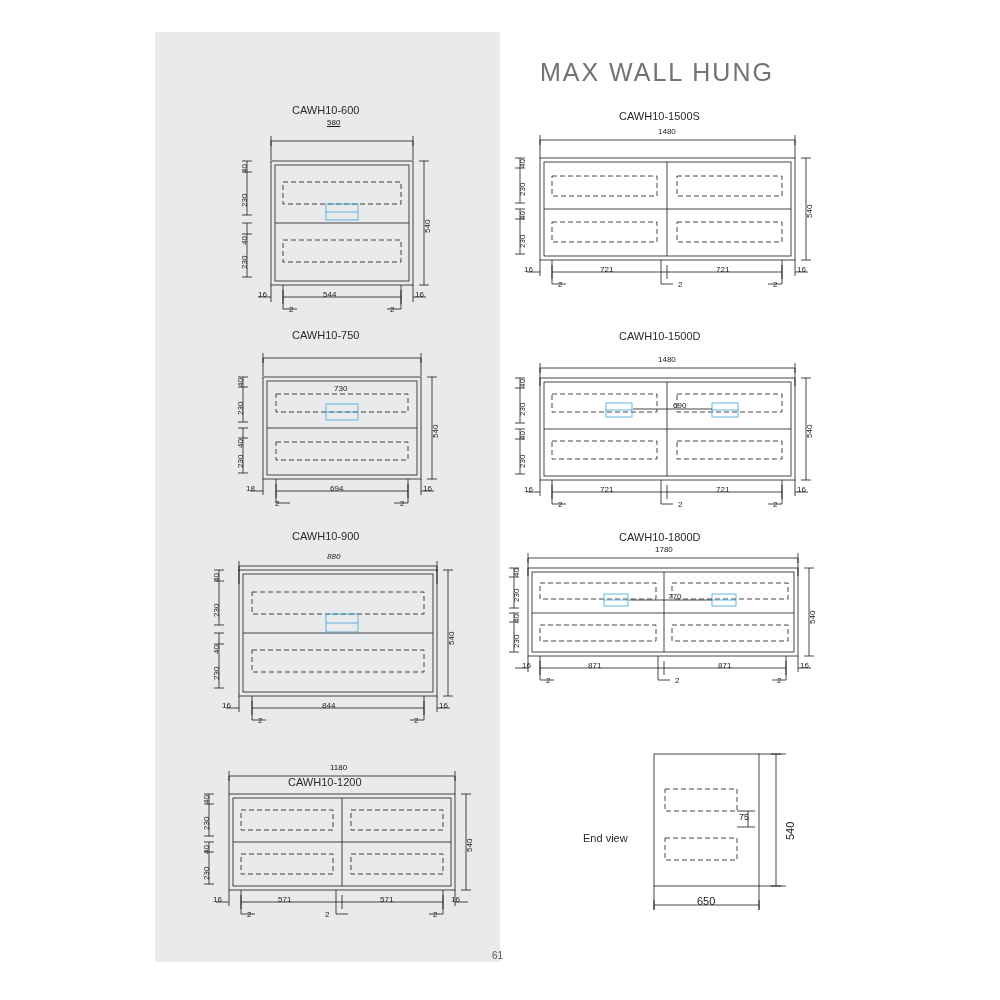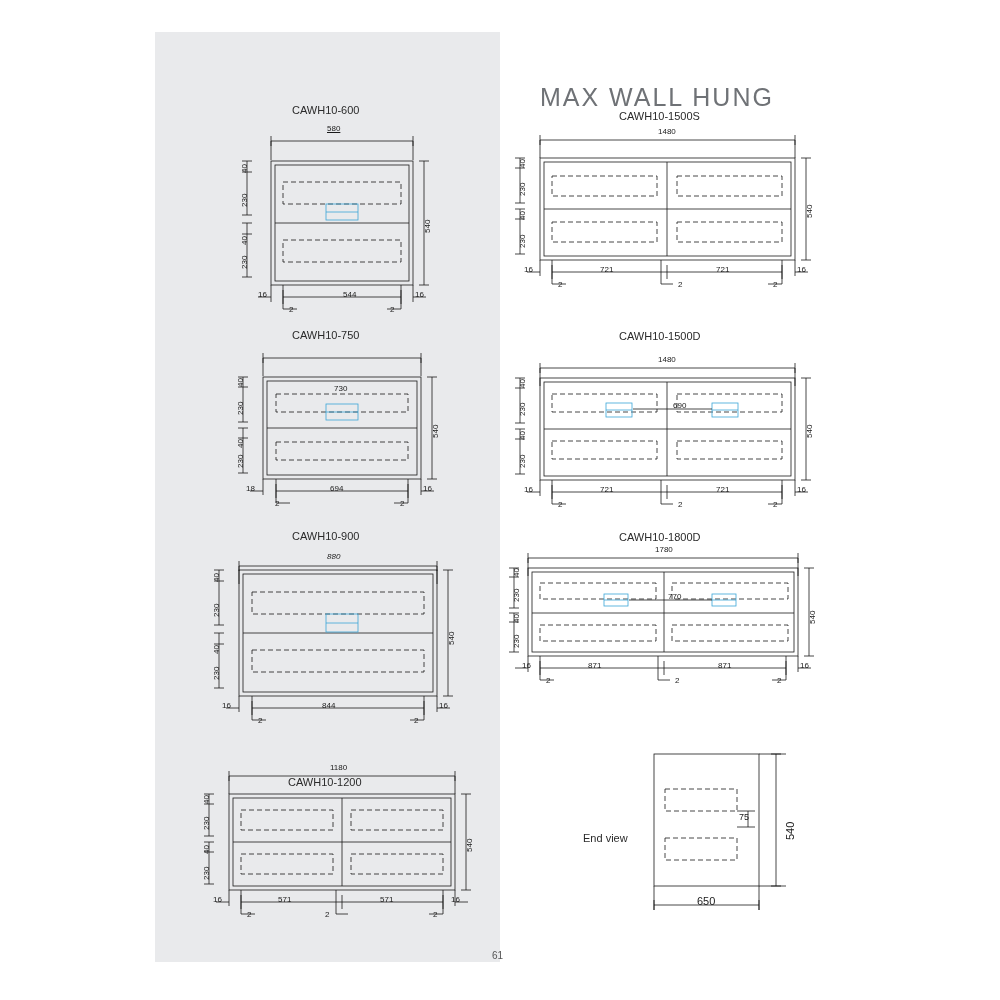--- a/index.html
+++ b/index.html
@@ -1,19 +1,19 @@
 <!DOCTYPE html>
 <html><head>
 <meta charset="utf-8">
 <style>
   html,body{margin:0;padding:0;background:#ffffff;}
   body{width:1000px;height:1000px;font-family:"Liberation Sans",sans-serif;position:relative;overflow:hidden;}
   .page{position:absolute;left:0;top:0;width:1000px;height:1000px;background:#ffffff;}
   .leftpanel{position:absolute;left:155px;top:32px;width:345px;height:930px;background:#e9eaec;}
-  .title{position:absolute;left:540px;top:58px;font-size:25px;letter-spacing:2px;color:#6f7276;font-weight:400;margin-top:25px;}
+  .title{position:absolute;left:540px;top:58px;font-size:25px;letter-spacing:2px;color:#6f7276;font-weight:400;}
   .pageno{position:absolute;left:492px;top:950px;font-size:10px;color:#555;}
   .lbl{position:absolute;font-size:11px;color:#2a2a2a;white-space:nowrap;}
   .dimtxt{position:absolute;font-size:8px;color:#1a1a1a;white-space:nowrap;}
   .dimtxt.v{transform:rotate(-90deg);transform-origin:left top;}
   svg{position:absolute;left:0;top:0;overflow:visible;}
   .endview{position:absolute;font-size:11px;color:#2a2a2a;}
 </style>
 </head>
 <body>
 
@@ -362,22 +362,22 @@
   <div class="lbl" style="left:292px;top:104px;">CAWH10-600</div>
   <div class="lbl" style="left:292px;top:329px;">CAWH10-750</div>
   <div class="lbl" style="left:292px;top:530px;">CAWH10-900</div>
   <div class="lbl" style="left:288px;top:776px;">CAWH10-1200</div>
 
   <div class="lbl" style="left:619px;top:110px;">CAWH10-1500S</div>
   <div class="lbl" style="left:619px;top:330px;">CAWH10-1500D</div>
   <div class="lbl" style="left:619px;top:531px;">CAWH10-1800D</div>
   <div class="endview" style="left:583px;top:832px;">End view</div>
 
-  <div class="dimtxt" style="left:327px;top:124px;text-decoration:underline;">580</div>
-  <div class="dimtxt" style="left:323px;top:290px;margin-left:20px;">544</div>
+  <div class="dimtxt" style="left:327px;top:118px;text-decoration:underline;">580</div>
+  <div class="dimtxt" style="left:323px;top:290px;">544</div>
   <div class="dimtxt" style="left:258px;top:290px;">16</div>
   <div class="dimtxt" style="left:415px;top:290px;">16</div>
   <div class="dimtxt v" style="left:423px;top:233px;">540</div>
   <div class="dimtxt v" style="left:240px;top:173px;">40</div>
   <div class="dimtxt v" style="left:240px;top:207px;">230</div>
   <div class="dimtxt v" style="left:240px;top:245px;">40</div>
   <div class="dimtxt v" style="left:240px;top:269px;">230</div>
   <div class="dimtxt" style="left:289px;top:305px;">2</div>
   <div class="dimtxt" style="left:390px;top:305px;">2</div>
 

